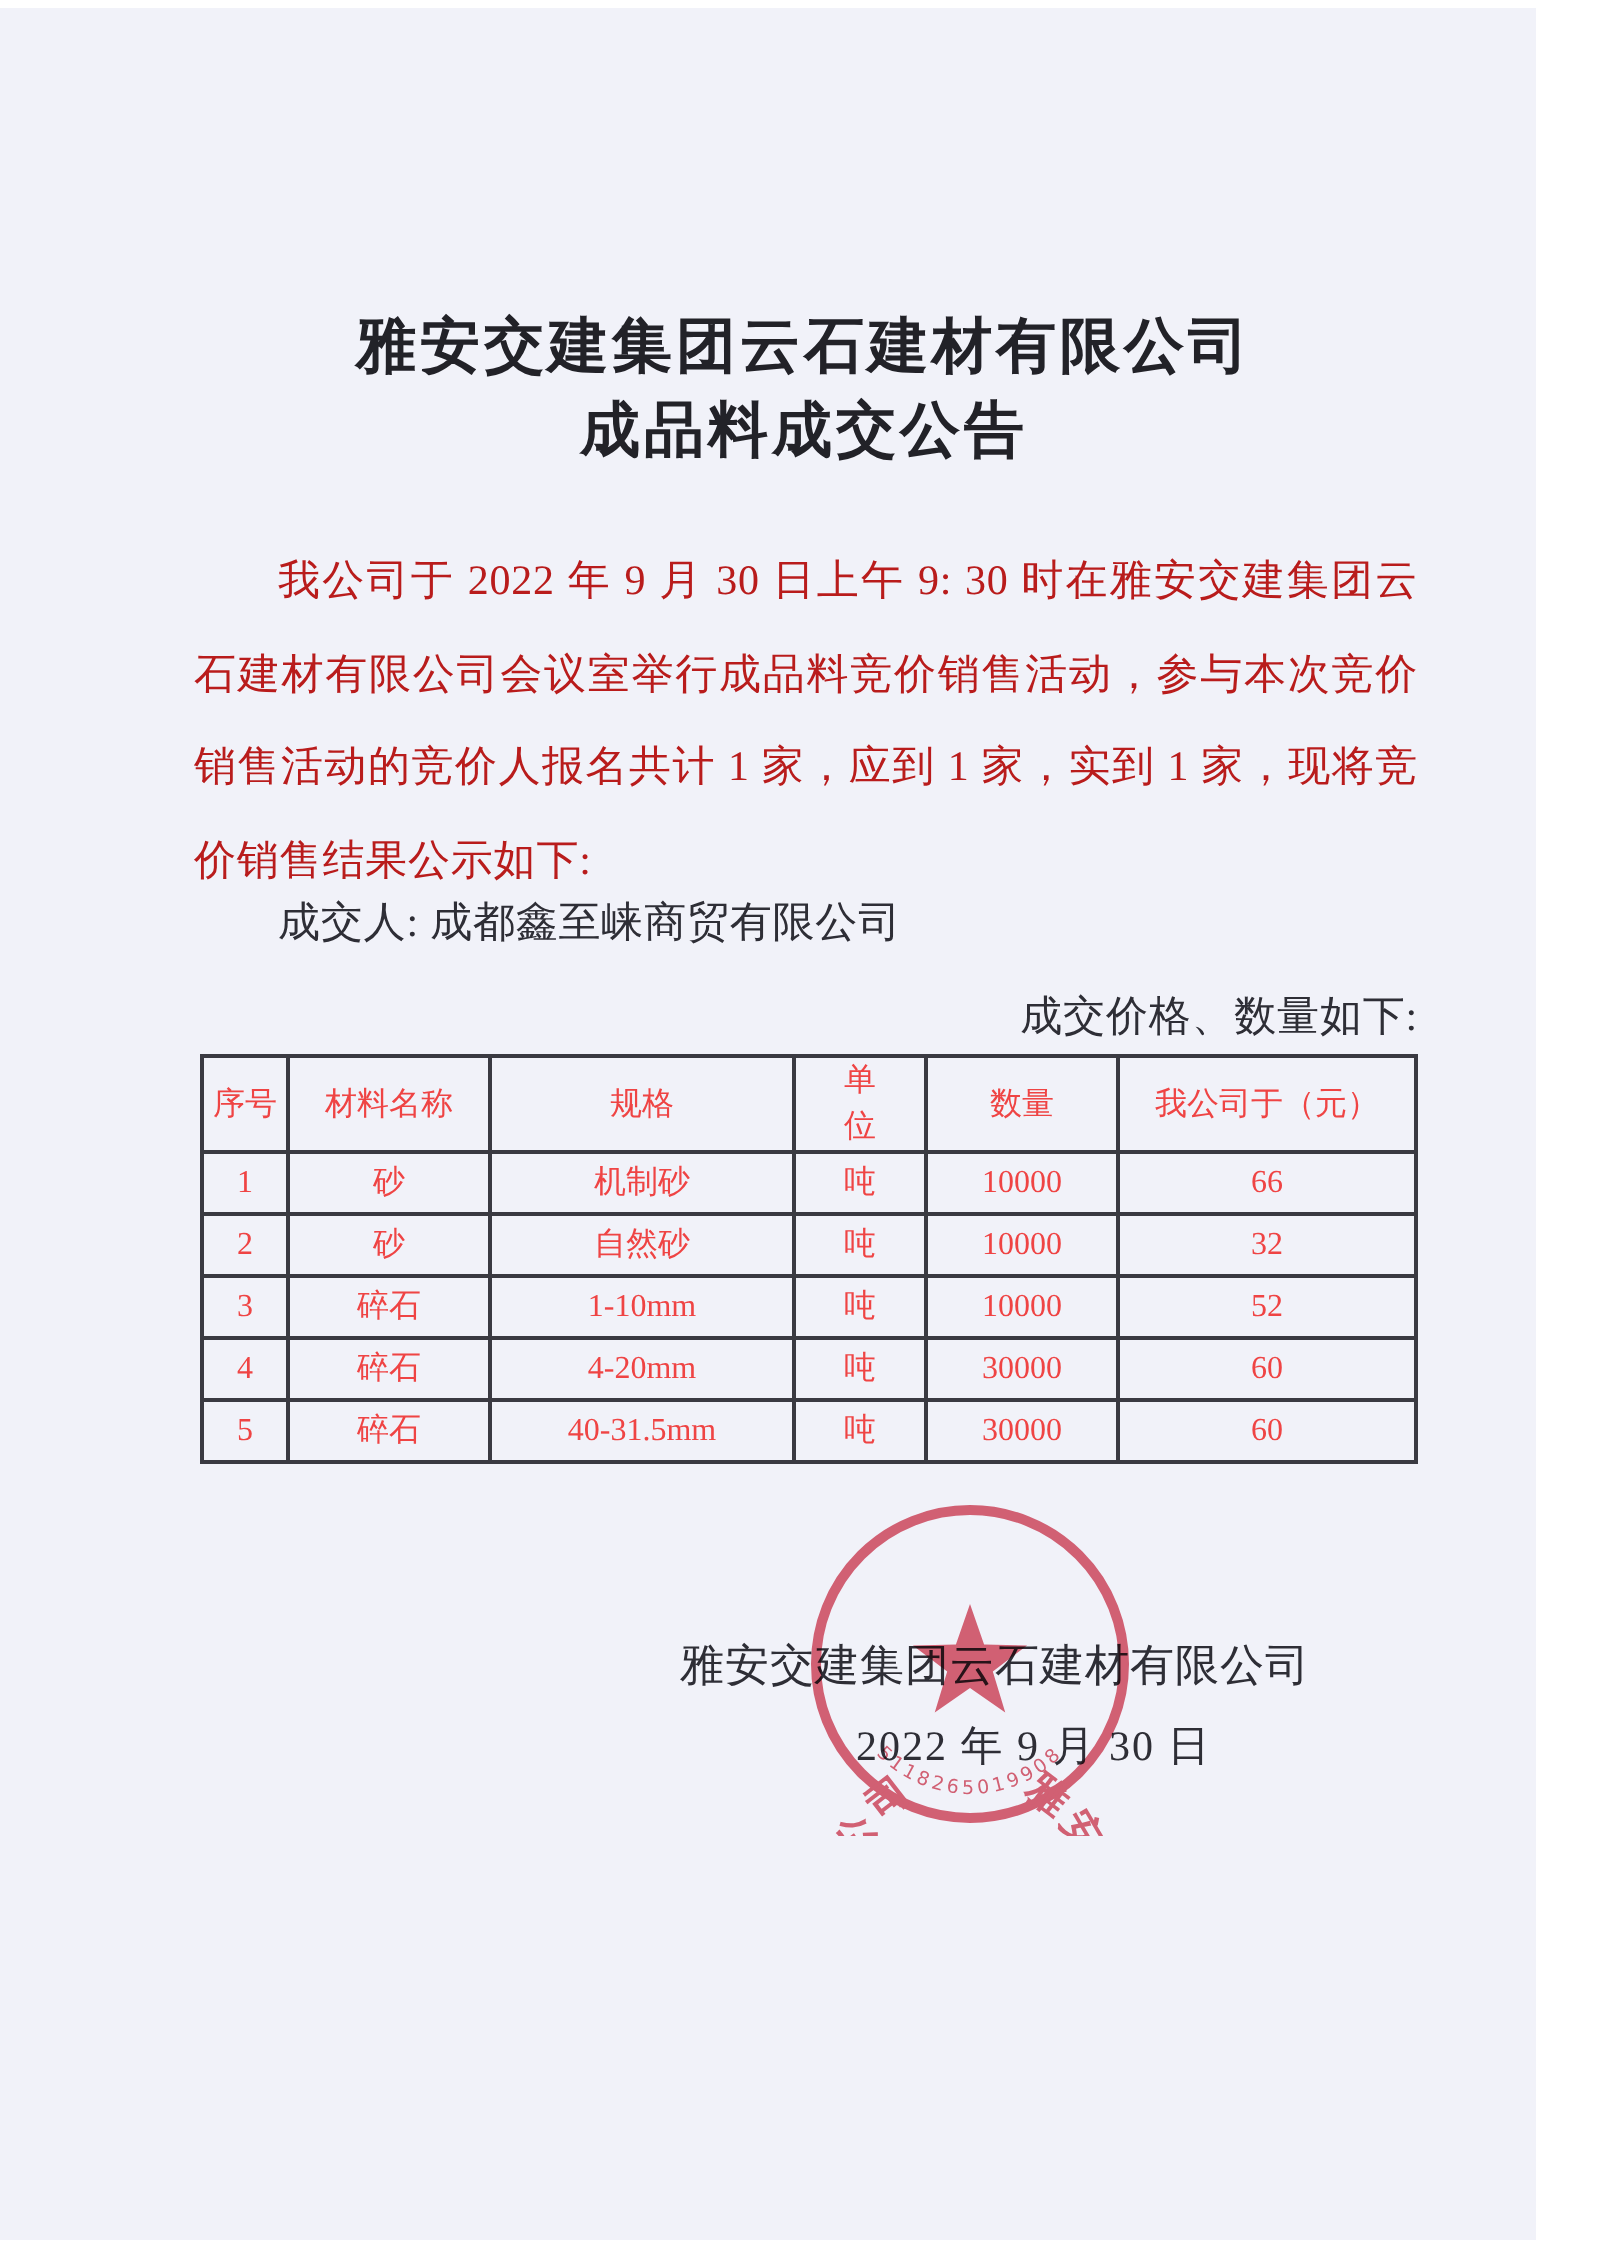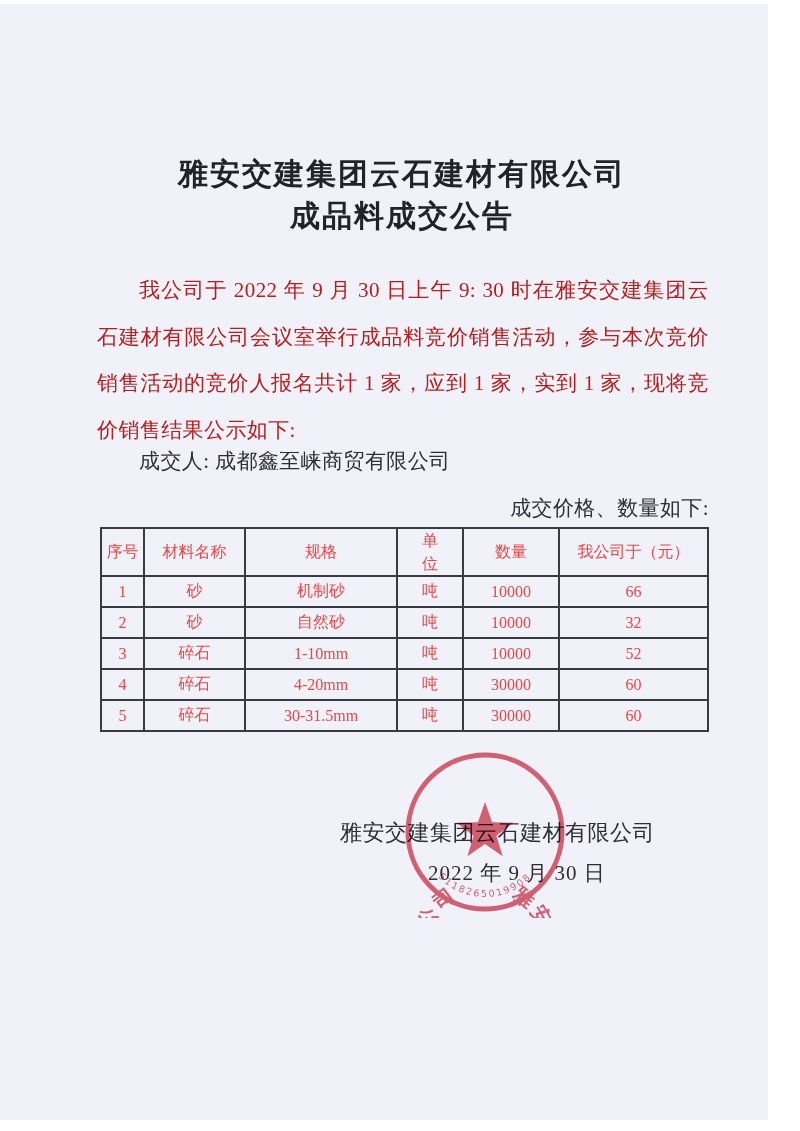--- a/index.html
+++ b/index.html
@@ -119,21 +119,21 @@
       <td>4</td>
       <td>碎石</td>
       <td>4-20mm</td>
       <td>吨</td>
       <td>30000</td>
       <td>60</td>
     </tr>
     <tr>
       <td>5</td>
       <td>碎石</td>
-      <td>30-31.5mm</td>
+      <td>40-31.5mm</td>
       <td>吨</td>
       <td>30000</td>
       <td>60</td>
     </tr>
   </tbody>
 </table>
 
 <div class="signature-company">雅安交建集团云石建材有限公司</div>
 <div class="signature-date">2022 年 9 月 30 日</div>
 

